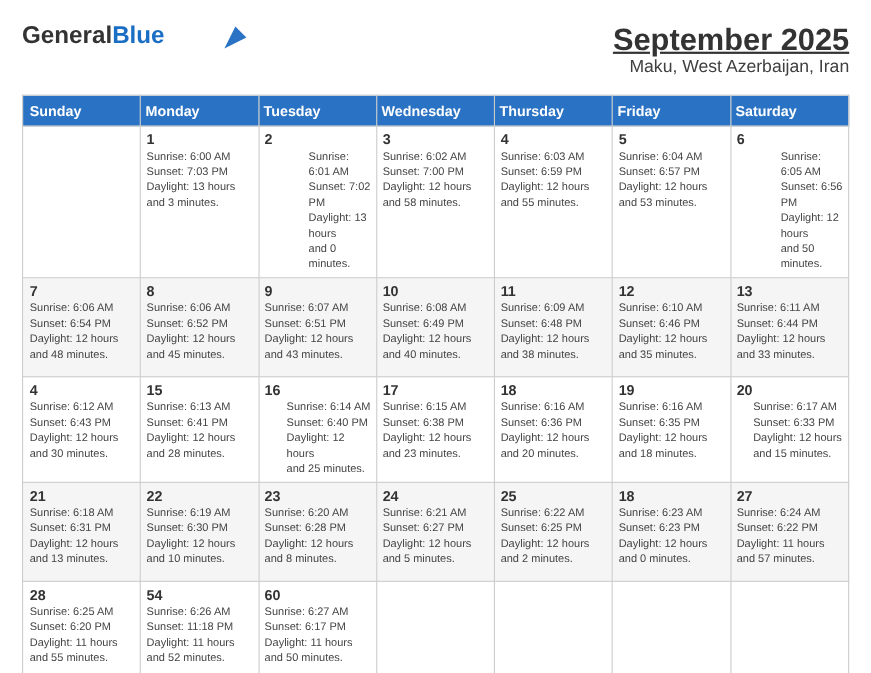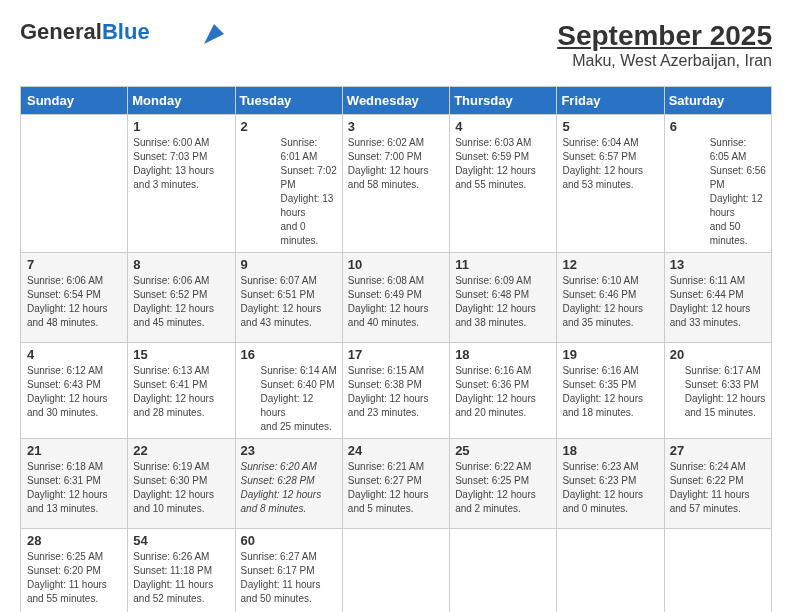--- a/index.html
+++ b/index.html
@@ -272,21 +272,21 @@
         </td>
         <td>
           <span class="day-number">22</span>
           <div class="cell-text" style="white-space: pre-line;">Sunrise: 6:19 AM
 Sunset: 6:30 PM
 Daylight: 12 hours
 and 10 minutes.</div>
         </td>
         <td>
           <span class="day-number">23</span>
-          <div class="cell-text" style="white-space: pre-line; font-style: italic;">Sunrise: 6:20 AM
+          <div class="cell-text" style="white-space: pre-line;">Sunrise: 6:20 AM
 Sunset: 6:28 PM
 Daylight: 12 hours
 and 8 minutes.</div>
         </td>
         <td>
           <span class="day-number">24</span>
           <div class="cell-text" style="white-space: pre-line;">Sunrise: 6:21 AM
 Sunset: 6:27 PM
 Daylight: 12 hours
 and 5 minutes.</div>

